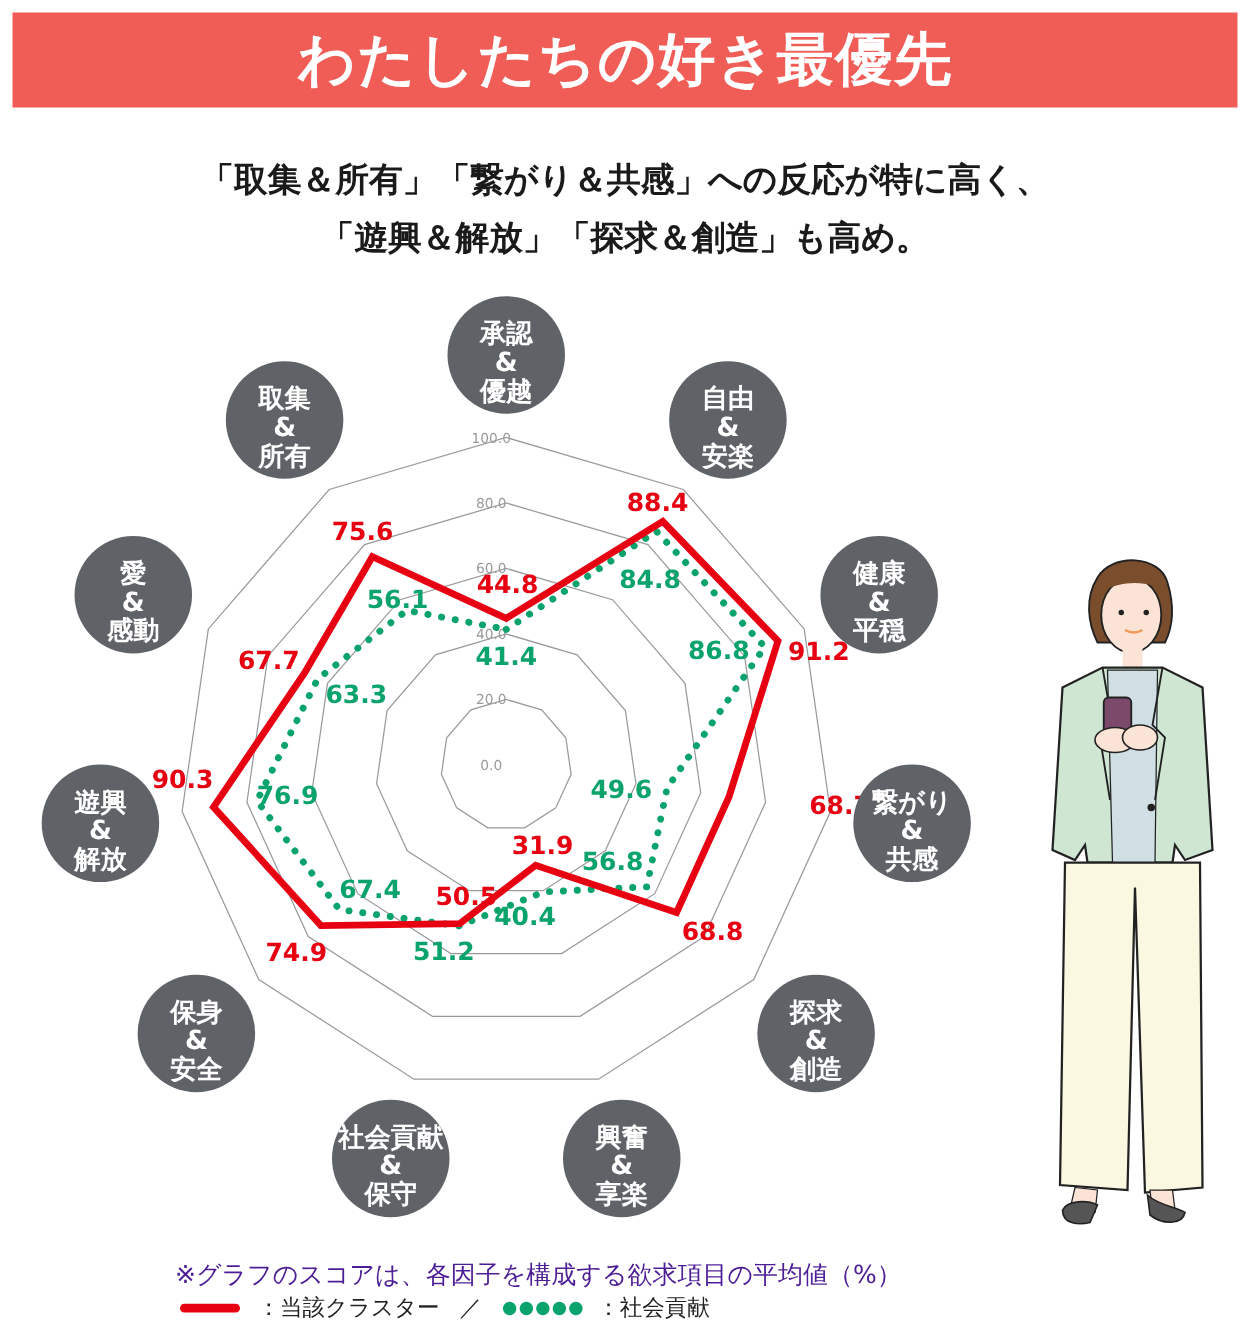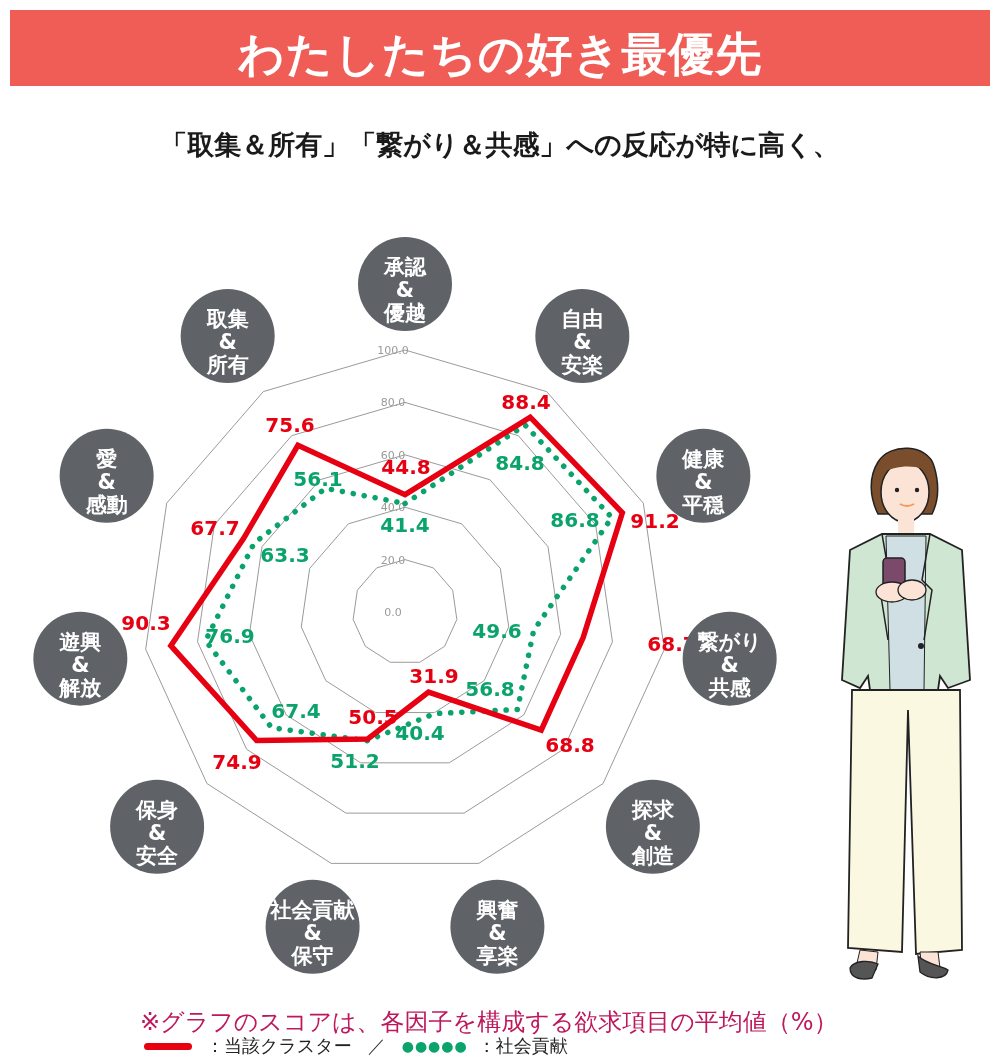--- a/index.html
+++ b/index.html
@@ -1,44 +1,45 @@
 <!DOCTYPE html>
 <html><head>
 <meta charset="utf-8">
 <style>
   html, body { margin: 0; padding: 0; background: #ffffff; }
   body { width: 1000px; height: 1064px; position: relative; overflow: hidden;
          font-family: "DejaVu Sans", "Liberation Sans", sans-serif; }
   .banner { position: absolute; left: 10px; top: 10px; width: 980px; height: 76px;
-            background: #f05d57; display: flex; align-items: flex-end; justify-content: center; }
+            background: #f05d57; display: flex; align-items: center; justify-content: center; }
   .banner-title { color: #ffffff; font-size: 46px; font-weight: bold; letter-spacing: 1px; }
   .subtitle { position: absolute; left: 0; top: 122px; width: 1000px; text-align: center;
               color: #1a1a1a; font-size: 27px; font-weight: bold; line-height: 46px; }
   .subtitle div { white-space: nowrap; }
   #radar { position: absolute; left: 0; top: 0; }
   .bubble-text { fill: #ffffff; font-size: 21px; font-weight: bold; }
   .tick-text { fill: #9a9a9a; font-size: 11px; }
   .val-red { fill: #e60012; font-size: 20px; font-weight: bold; }
   .val-green { fill: #0aa36b; font-size: 20px; font-weight: bold; }
-  .footnote { position: absolute; left: 140px; top: 1006px; font-size: 24px; color: #be185d; white-space: nowrap; }
+  .footnote { position: absolute; left: 140px; top: 1006px; font-size: 20px; color: #4c1d95; white-space: nowrap; }
   .legend { position: absolute; left: 144px; top: 1034px; font-size: 18px; color: #222; display: flex; align-items: center; white-space: nowrap; }
   .legend .red-line { display: inline-block; width: 48px; height: 7px; border-radius: 4px; background: #e60012; margin-right: 14px; }
   .legend .green-dots { display: inline-block; margin: 0 10px 0 0; letter-spacing: 1px; color: #0aa36b; font-size: 14px; font-weight: bold; }
   .legend .sep { margin: 0 16px; }
   .person { position: absolute; left: 820px; top: 440px; }
 </style>
 </head>
 <body>
 
 <div class="banner">
   <span class="banner-title">わたしたちの好き最優先</span>
 </div>
 
 <div class="subtitle">
   <div>「取集＆所有」「繋がり＆共感」への反応が特に高く、</div>
+  <div>「遊興＆解放」「探求＆創造」も高め。</div>
 </div>
 
 <svg id="radar" width="1000" height="1000" viewBox="0 0 1000 1000">
   <g id="grid">
       <polygon points="405,559.6 433.3295788346733,567.9183148796461 452.66471655657676,590.2322533187012 456.8666435545609,619.4572975255202 444.60127769616315,646.3147024587329 419.7627859784909,662.2774318173997 390.2372140215091,662.2774318173997 365.39872230383685,646.314702458733 353.1333564454391,619.4572975255202 357.33528344342324,590.2322533187012 376.6704211653267,567.9183148796461" fill="none" stroke="#9a9a9a" stroke-width="1"></polygon>
       <polygon points="405,507.2 461.65915766934665,523.8366297592922 500.3294331131535,568.4645066374023 508.73328710912176,626.9145950510402 484.2025553923263,680.6294049174659 434.5255719569818,712.5548636347993 375.4744280430182,712.5548636347994 325.79744460767375,680.6294049174659 301.26671289087824,626.9145950510404 309.6705668868465,568.4645066374023 348.3408423306534,523.8366297592922" fill="none" stroke="#9a9a9a" stroke-width="1"></polygon>
       <polygon points="405,454.8 489.9887365040199,479.75494463893835 547.9941496697303,546.6967599561035 560.5999306636826,634.3718925765604 523.8038330884895,714.9441073761988 449.28835793547273,762.832295452199 360.7116420645273,762.832295452199 286.19616691151066,714.9441073761989 249.4000693363174,634.3718925765604 262.0058503302697,546.6967599561035 320.0112634959801,479.75494463893835" fill="none" stroke="#9a9a9a" stroke-width="1"></polygon>
       <polygon points="405,402.4 518.3183153386933,435.67325951858436 595.658866226307,524.9290132748046 612.4665742182435,641.8291901020806 563.4051107846526,749.2588098349318 464.05114391396364,813.1097272695987 345.9488560860364,813.1097272695987 246.59488921534748,749.2588098349318 197.53342578175648,641.8291901020806 214.3411337736929,524.9290132748047 291.68168466130675,435.67325951858436" fill="none" stroke="#9a9a9a" stroke-width="1"></polygon>
       <polygon points="405,350 546.6478941733666,391.59157439823053 643.3235827828838,503.16126659350573 664.3332177728043,649.2864876276006 603.0063884808156,783.5735122936646 478.81392989245455,863.3871590869983 331.1860701075455,863.3871590869983 206.99361151918436,783.5735122936647 145.66678222719565,649.2864876276008 166.67641721711615,503.16126659350584 263.3521058266335,391.59157439823053" fill="none" stroke="#9a9a9a" stroke-width="1"></polygon>
     </g>

